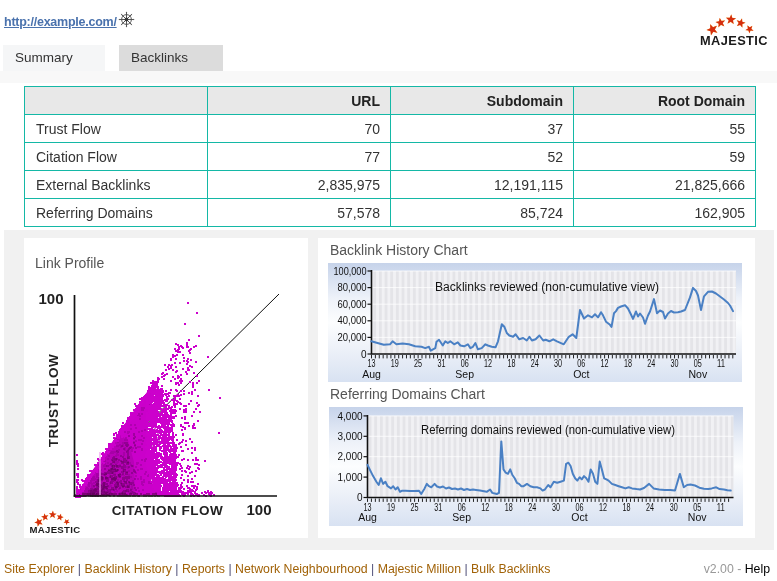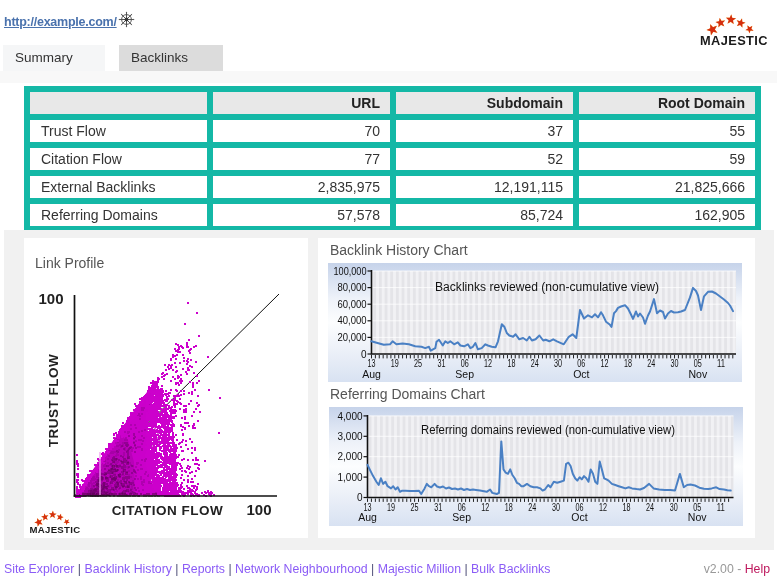--- a/index.html
+++ b/index.html
@@ -8,39 +8,39 @@
 #urltxt { left:4px; top:15px; font-size:12.5px; font-weight:bold; color:#4a72ad; letter-spacing:-0.25px;text-decoration:underline; }
 #gear { left:118px; top:11px; }
 #logo { left:694px; top:8px; }
 #tabs { left:0; top:45px; width:777px; height:26px; }
 .tab { position:absolute; top:0; height:26px; font-size:13.5px; color:#333; line-height:26px; padding-left:12px; }
 #tab1 { left:3px; width:102px; background:#f5f6f7; }
 #tab2 { left:119px; width:104px; background:#dcdcdc; }
 #tab3 { left:233px; width:103px; background:#dcdcdc; }
 #tab4 { left:348px; width:107px; background:#dcdcdc; }
 #tbl { left:24px; top:86px; width:731px; border-collapse:collapse; table-layout:fixed; font-size:14px; color:#333; }
-#tbl th, #tbl td { border:6px solid #14b8a6; height:27px; padding:0 10px 0 11px; font-weight:normal; text-align:left; }
+#tbl th, #tbl td { border:1px solid #14b8a6; height:27px; padding:0 10px 0 11px; font-weight:normal; text-align:left; }
 #tbl th { background:#e8e8e8; font-weight:bold; color:#222; text-align:right; }
 #tbl td.v { text-align:right; }
 #tbl tr { height:28px; }
 #panel { left:4px; top:230px; width:770px; height:320px; background:#f1f1f1; }
 #card1 { left:24px; top:238px; width:284px; height:300px; background:#fff; }
 #card2 { left:318px; top:238px; width:437px; height:300px; background:#fff; }
 .ctitle { position:absolute; font-size:14px; color:#555; }
 #lp-title { left:35px; top:255px; }
 #c1-title { left:330px; top:242px; }
 #c2-title { left:330px; top:386px; }
 #scatter { left:24px; top:238px; }
 #chart1 { left:328px; top:263px; }
 #chart2 { left:329px; top:407px; }
 #minilogo { left:25px; top:506px; }
 #footer { left:4px; top:562px; font-size:12.3px; color:#52527a; }
-#footer a { color:#8b5cf6; text-decoration:none; }
+#footer a { color:#a16207; text-decoration:none; }
 #ver { right:7px; top:562px; font-size:12.3px; color:#999; }
-#ver a { color:#be185d; text-decoration:none; }
+#ver a { color:#000000; text-decoration:none; }
 </style>
 </head>
 <body>
 <div class="abs" id="urltxt">http://example.com/</div>
 <svg class="abs" id="gear" width="17" height="17" viewBox="0 0 17 17">
   <g stroke="#4d4d4d" stroke-width="0.95" fill="none">
     <circle cx="8.5" cy="8.5" r="4.9"></circle>
     <line x1="8.5" y1="8.5" x2="8.5" y2="1.5"></line>
       <line x1="8.5" y1="8.5" x2="8.5" y2="15.5"></line>
     <line x1="8.5" y1="8.5" x2="1.5" y2="8.5"></line>

